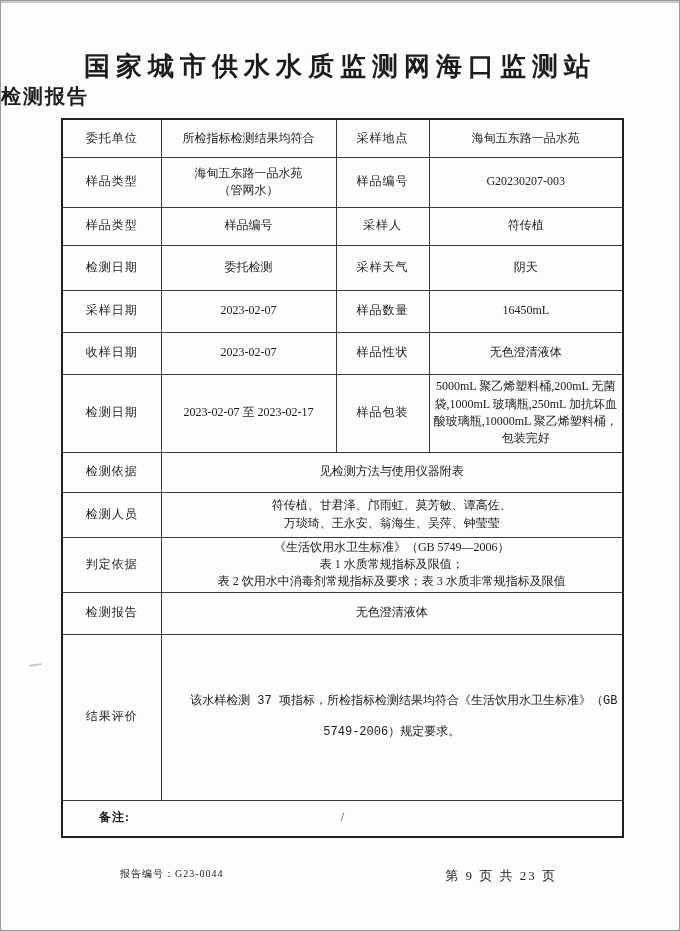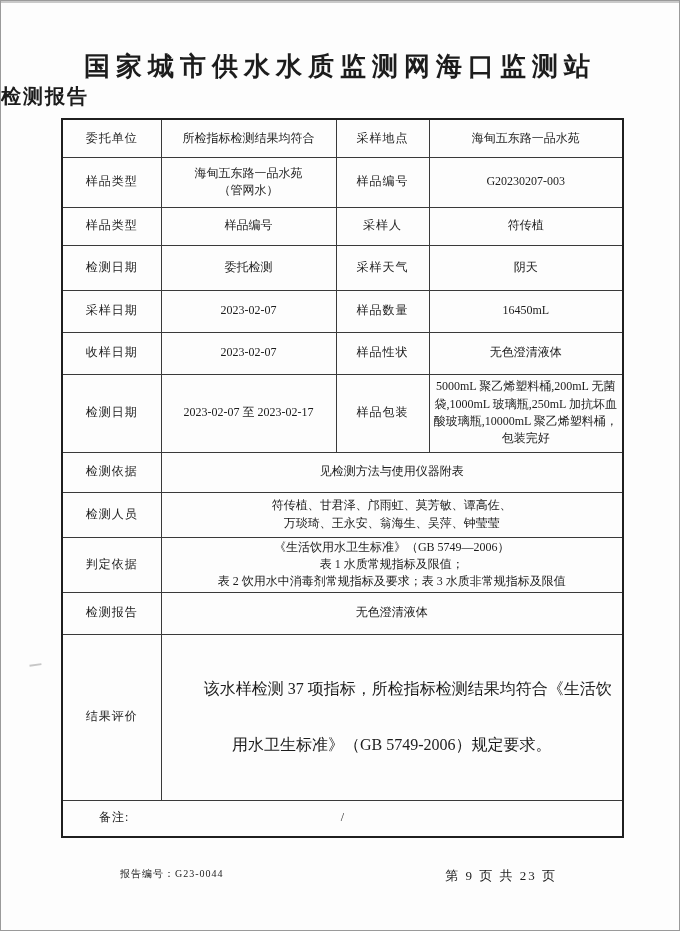--- a/index.html
+++ b/index.html
@@ -37,24 +37,24 @@
   }
   td.lbl{letter-spacing:1px;}
   .prelines{white-space:pre-line;}
   td.pkg{font-size:11.3px;line-height:1.6;padding:2px 5px;}
   td.basis{font-size:11.5px;line-height:1.45;}
   td.people{line-height:1.9;}
   td.eval{
     text-align:left;padding:0 8px;
   }
   td.eval .para{
-    text-indent:2em;line-height:56px;font-size:16px;
+    text-indent:2em;line-height:31px;font-size:12px;font-family:Liberation Mono, monospace;
   }
   td.remark-cell{position:relative;height:33px;}
-  .remark-label{position:absolute;left:36px;top:50%;transform:translateY(-50%);letter-spacing:1px;}
+  .remark-label{position:absolute;left:36px;top:50%;transform:translateY(-50%);letter-spacing:1px;font-weight:bold;}
   .remark-value{position:absolute;left:0;width:100%;top:50%;transform:translateY(-50%);text-align:center;}
   .footer-left{
     position:absolute;left:119px;top:866px;font-size:10px;letter-spacing:1px;
   }
   .footer-right{
     position:absolute;right:122px;top:866px;font-size:13px;letter-spacing:2px;
   }
   .margin-mark{
     position:absolute;left:28px;top:656px;width:12px;height:7px;
     border-bottom:2px solid #b9b9b9;transform:rotate(-8deg);opacity:.8;

